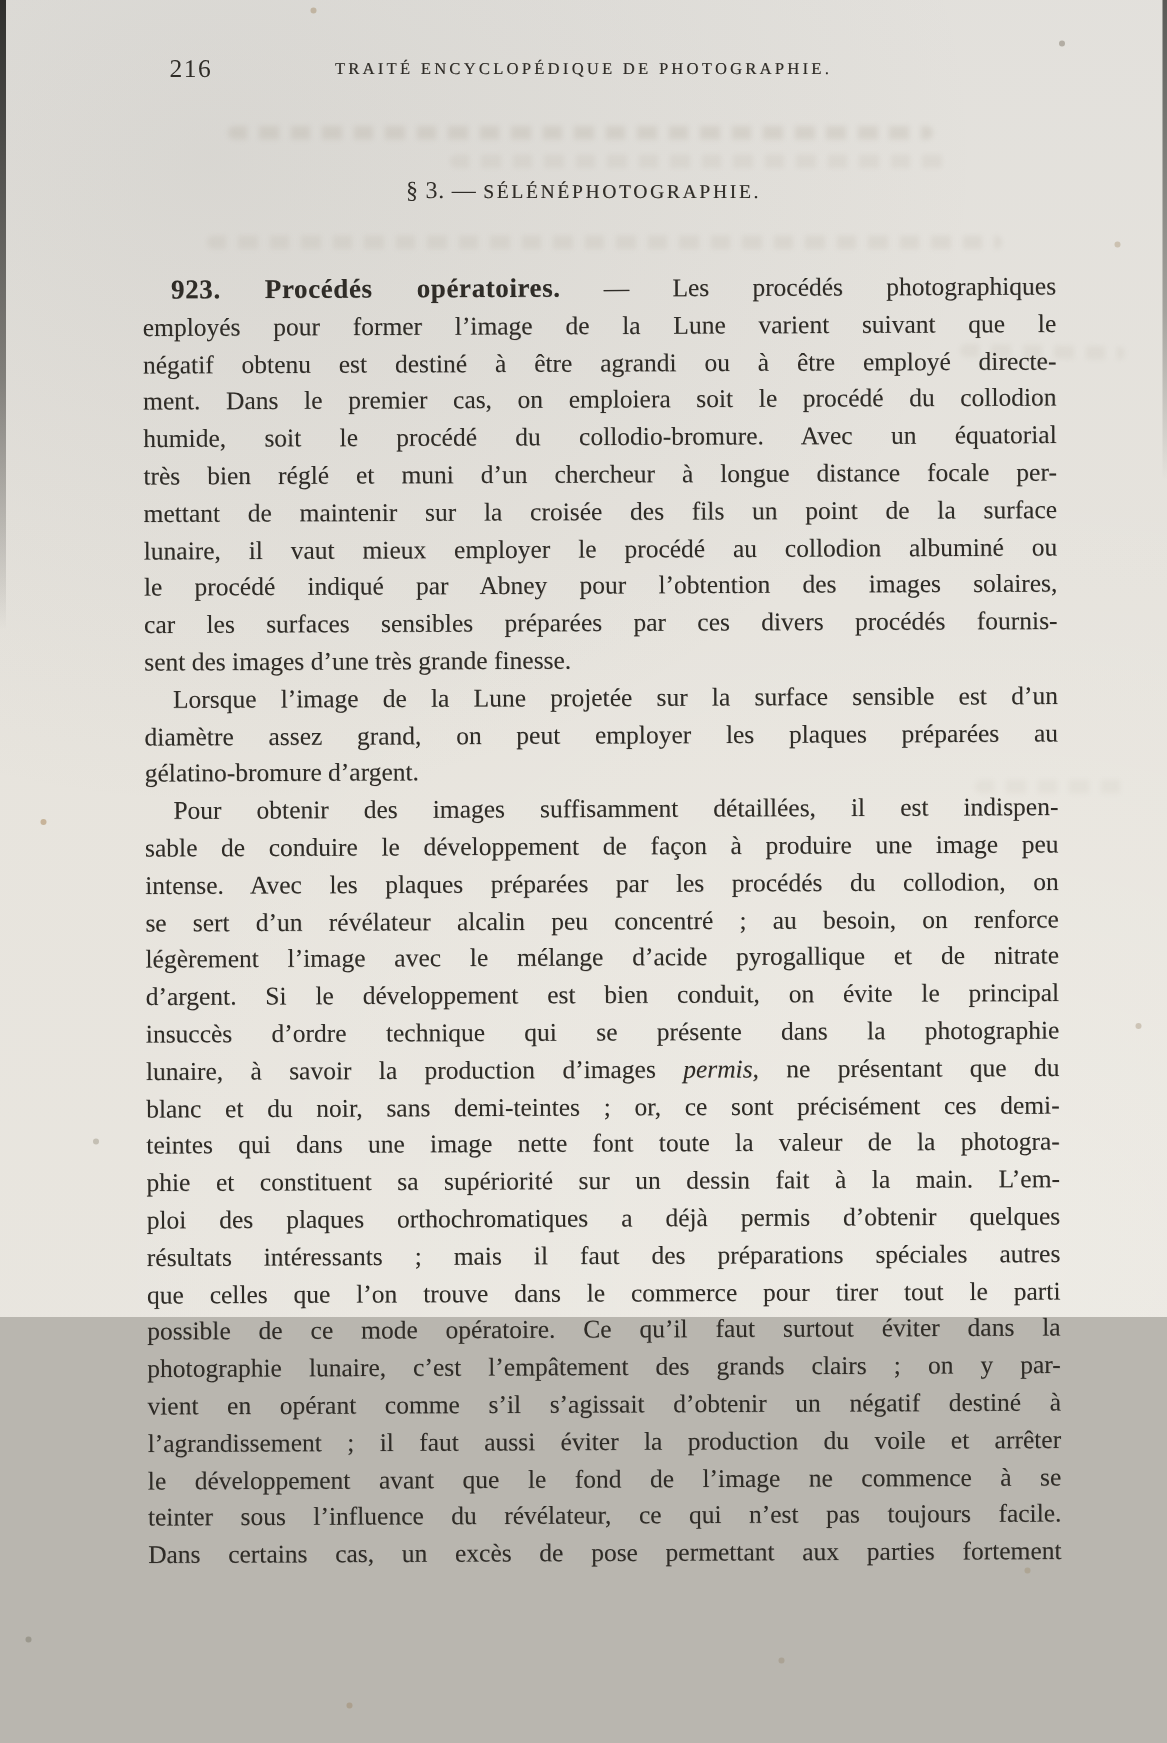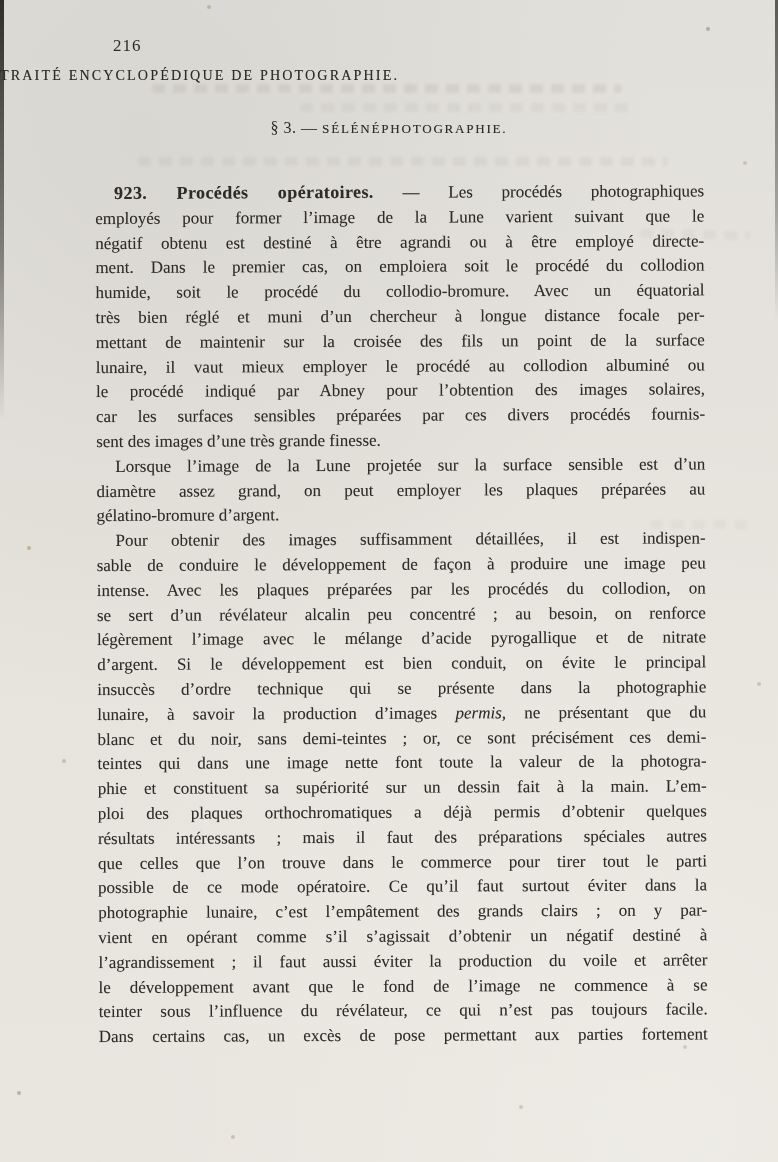--- a/index.html
+++ b/index.html
@@ -2,21 +2,21 @@
 <html style="--paper: #e7e4de; --ink: #2f2c27;"><head>
 <meta charset="utf-8">
 <style>
   html,body{margin:0;padding:0;}
   body{
     width:778px;height:1162px;overflow:hidden;
     background:#b9b6af;
     font-family:"Liberation Serif", serif;
   }
   .scan{
-    position:relative;width:778px;height:1162px;
+    position:relative;width:778px;height:878px;
     background:
       linear-gradient(180deg, rgba(205,207,209,.18) 0%, rgba(233,228,214,.10) 60%, rgba(240,237,228,.16) 100%),
       radial-gradient(120% 90% at 18% 12%, rgba(126,126,122,.12), rgba(0,0,0,0) 55%),
       radial-gradient(130% 100% at 85% 95%, rgba(255,255,250,.25), rgba(0,0,0,0) 60%),
       var(--paper,#e7e4de);
     color:var(--ink,#2f2c27);
   }
   
   .edge-left{position:absolute;left:0;top:0;width:4px;height:420px;
     background:linear-gradient(180deg, rgba(32,32,30,.92), rgba(52,50,46,.55) 60%, rgba(80,78,72,0) 100%);}
@@ -38,23 +38,23 @@
       707px 28px 0 1px rgba(120,110,95,.45),
       744px 162px 0 1px rgba(150,120,80,.30),
       28px 547px 0 1px rgba(160,120,70,.45),
       63px 760px 0 1px rgba(130,120,100,.35),
       758px 683px 0 1px rgba(150,130,100,.35),
       18px 1092px 0 1px rgba(120,115,100,.45),
       232px 1136px 0 1px rgba(150,120,80,.35),
       520px 1106px 0 1px rgba(140,120,90,.30),
       684px 1046px 0 1px rgba(150,125,85,.30);}
   .pagenum{position:absolute;left:113px;top:36px;font-size:17px;letter-spacing:1px;}
-  .running-title{position:absolute;left:0;right:0;top:40px;text-align:left;
-    font-size:14px;letter-spacing:2.2px;
-    text-shadow:.25px .25px 0 rgba(47,44,39,.45);margin-top:28px;}
+  .running-title{position:absolute;left:0;right:0;top:40px;text-align:center;
+    font-size:11px;letter-spacing:2.2px;
+    text-shadow:.25px .25px 0 rgba(47,44,39,.45);}
   .section-heading{position:absolute;left:0;right:0;top:119px;text-align:center;}
   .section-prefix{font-size:16px;letter-spacing:.5px;}
   .section-title{font-size:13px;letter-spacing:1.8px;
     text-shadow:.25px .25px 0 rgba(47,44,39,.4);font-family:Liberation Serif, serif;}
   .body-text{
     position:absolute;left:95px;top:181px;width:609px;
     font-size:17px;line-height:24.8px;
     transform:rotate(-0.25deg);transform-origin:top left;
     text-shadow:.2px .2px 0 rgba(47,44,39,.30);
   }

